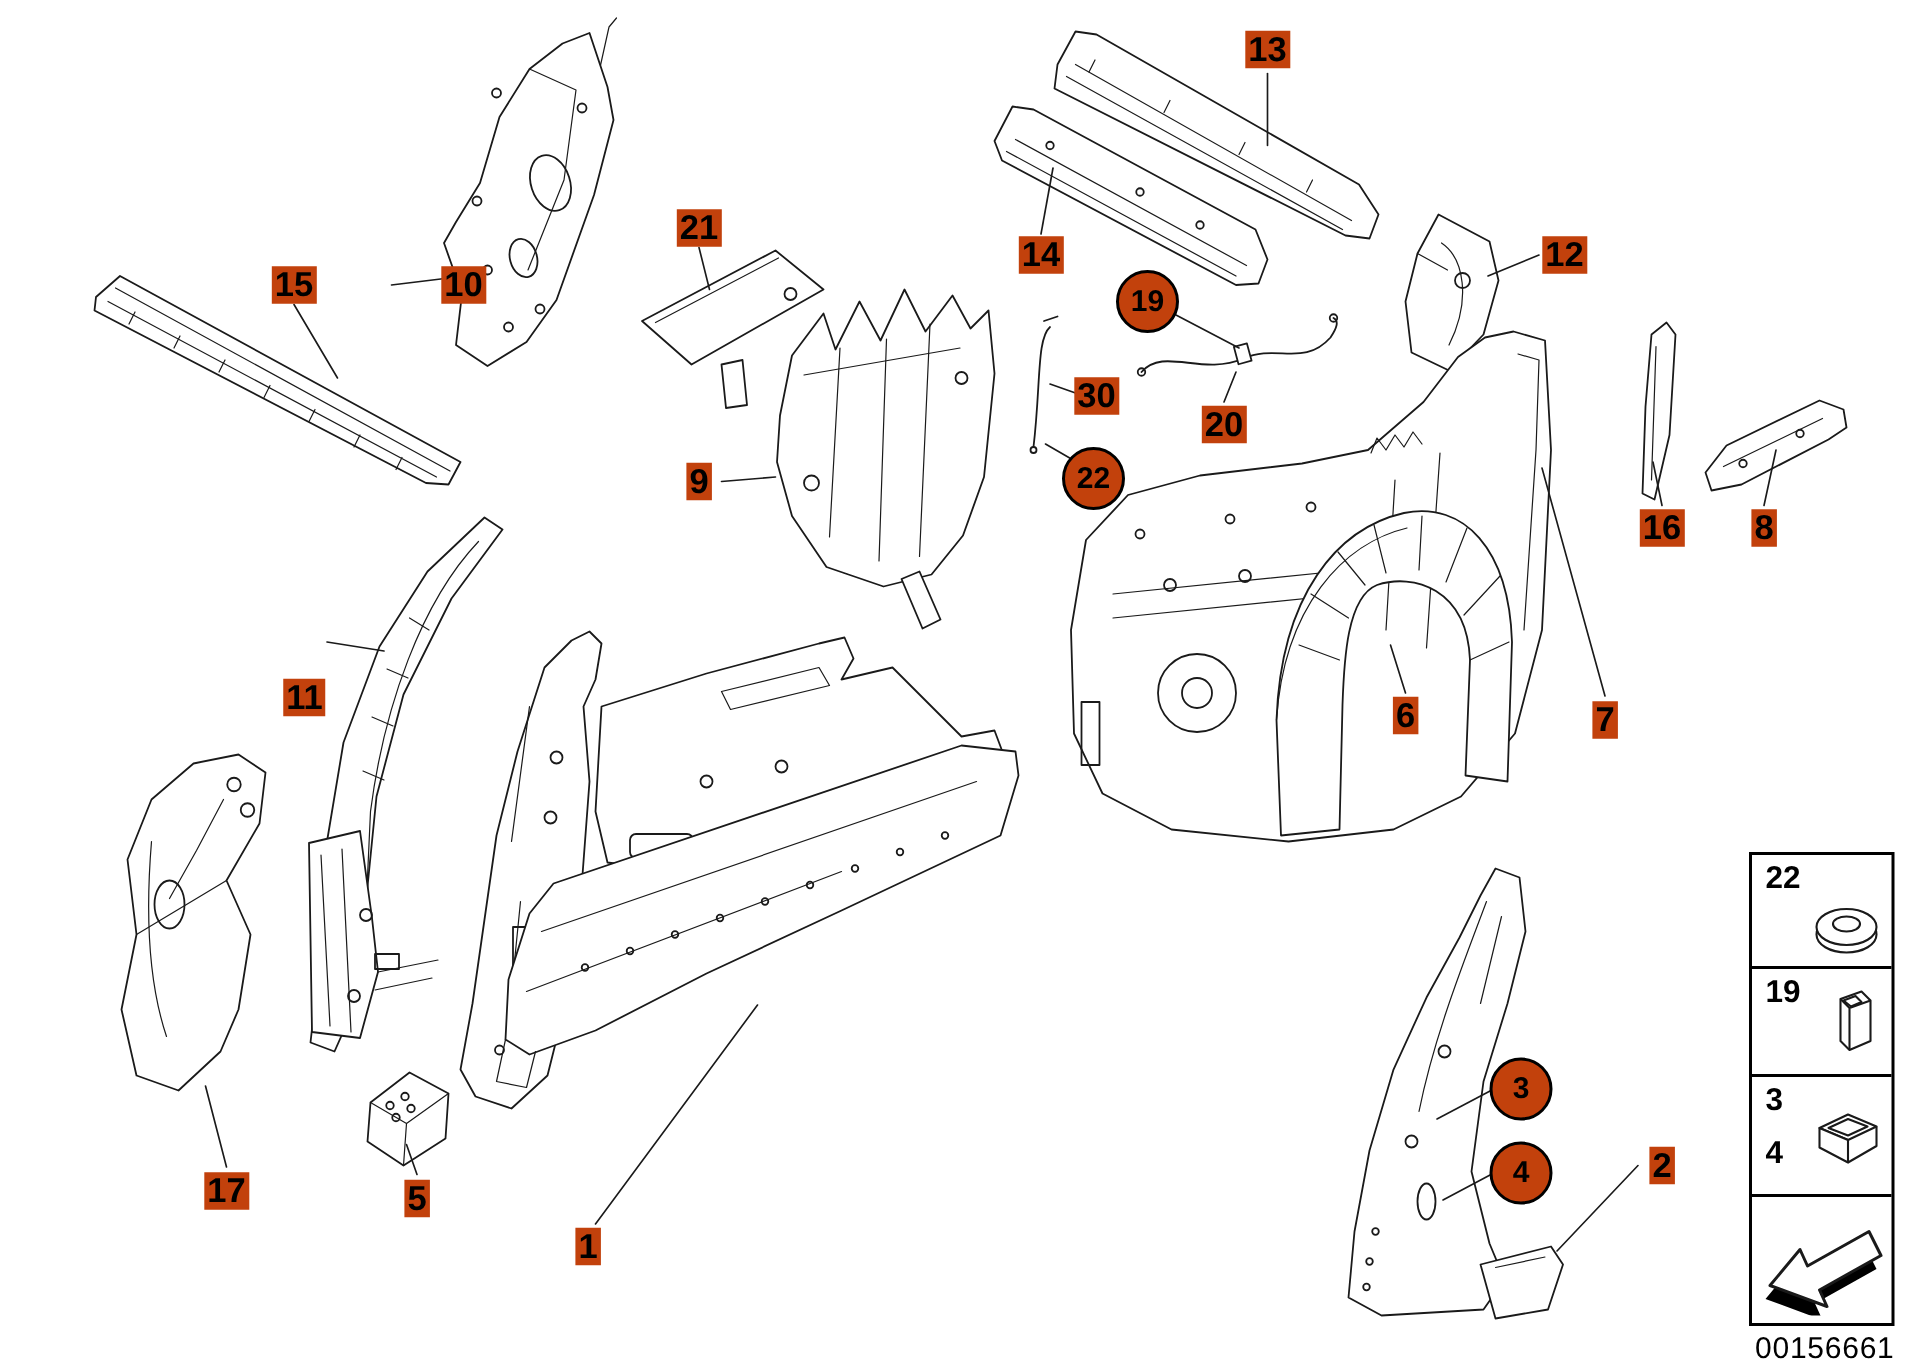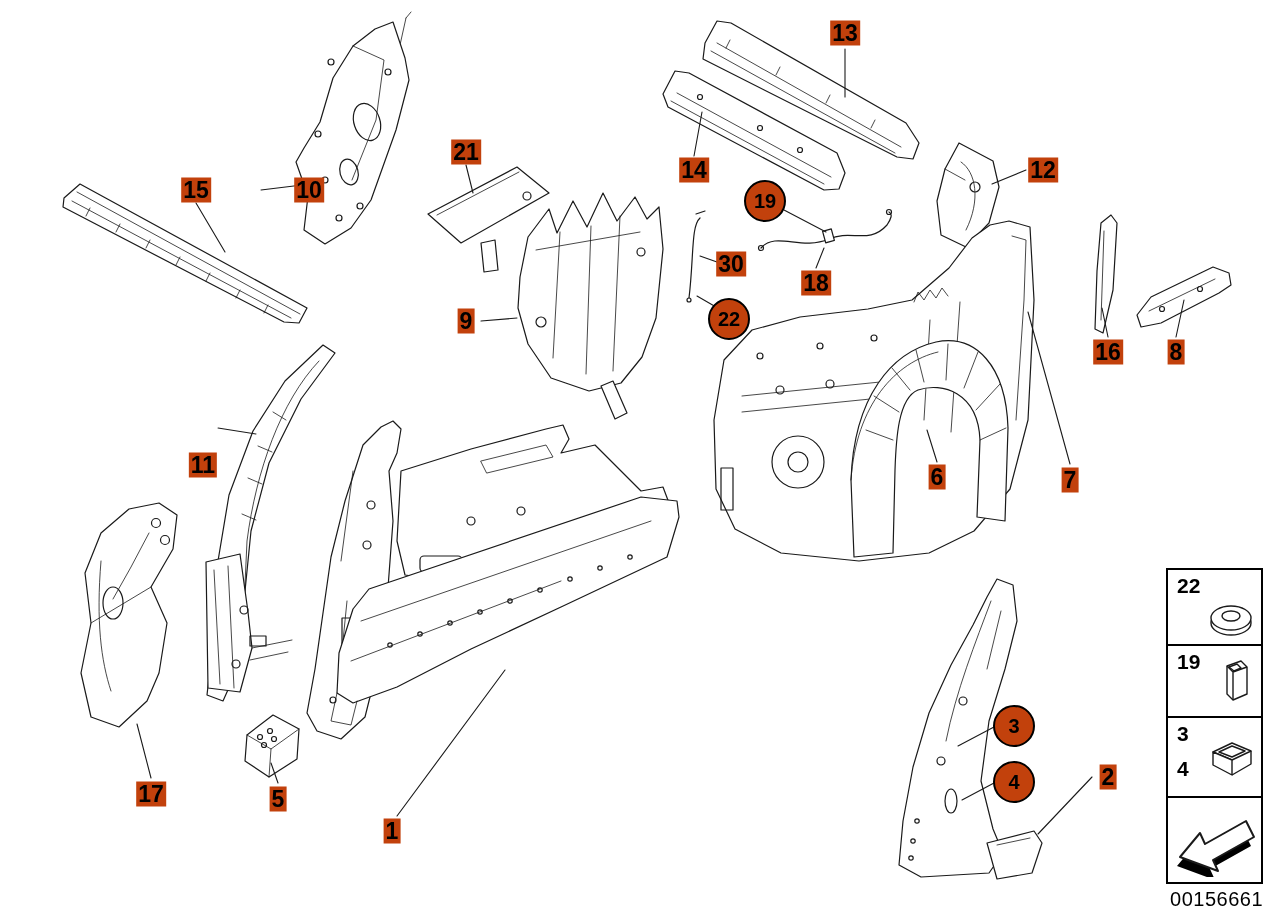--- a/index.html
+++ b/index.html
@@ -280,21 +280,21 @@
       <div class="callout" style="left: 1176px; top: 352px;">8</div>
       <div class="callout" style="left: 466px; top: 321px;">9</div>
       <div class="callout" style="left: 261px; top: 190px; margin-left: 48px;">10</div>
       <div class="callout" style="left: 203px; top: 428px; margin-top: 37px;">11</div>
       <div class="callout" style="left: 1043px; top: 170px;">12</div>
       <div class="callout" style="left: 845px; top: 33px;">13</div>
       <div class="callout" style="left: 694px; top: 170px;">14</div>
       <div class="callout" style="left: 196px; top: 190px;">15</div>
       <div class="callout" style="left: 1108px; top: 352px;">16</div>
       <div class="callout" style="left: 151px; top: 794px;">17</div>
-      <div class="callout" style="left: 816px; top: 283px;">18</div>
+      <div class="callout" style="left: 816px; top: 283px;">20</div>
       <div class="callout circled" style="left: 765px; top: 201px;">19</div>
       <div class="callout" style="left: 731px; top: 264px;">30</div>
       <div class="callout" style="left: 466px; top: 152px;">21</div>
       <div class="callout circled" style="left: 729px; top: 319px;">22</div>
     </div>
 
   <div class="legend">
 
     <div class="legend-row lr-22">
       <span class="legend-num">22</span>

